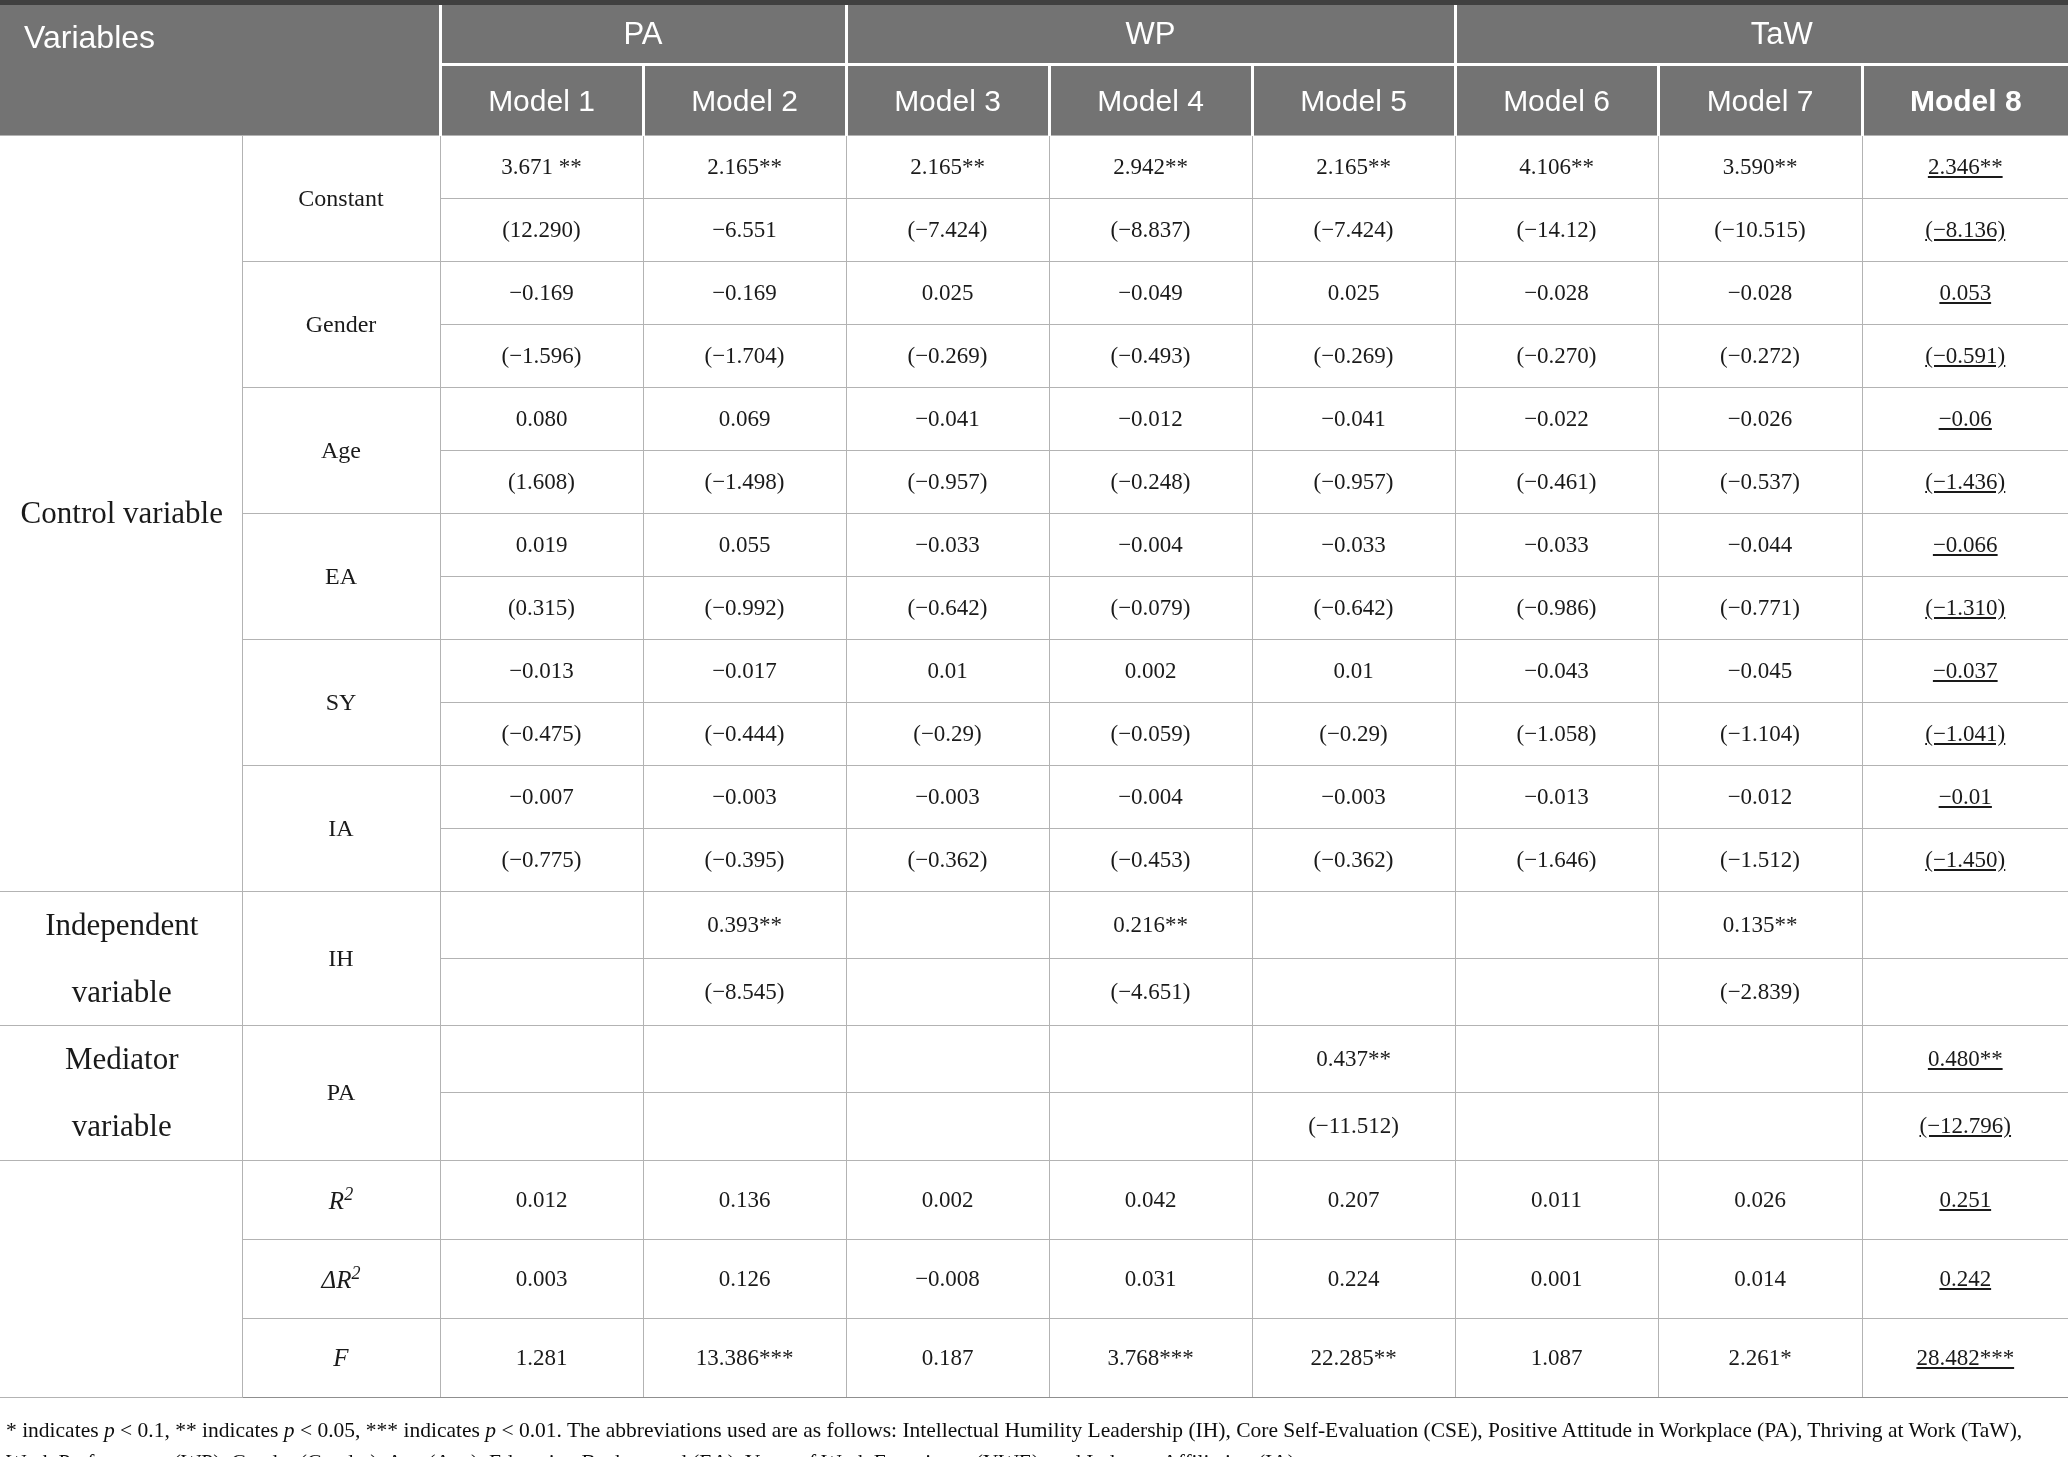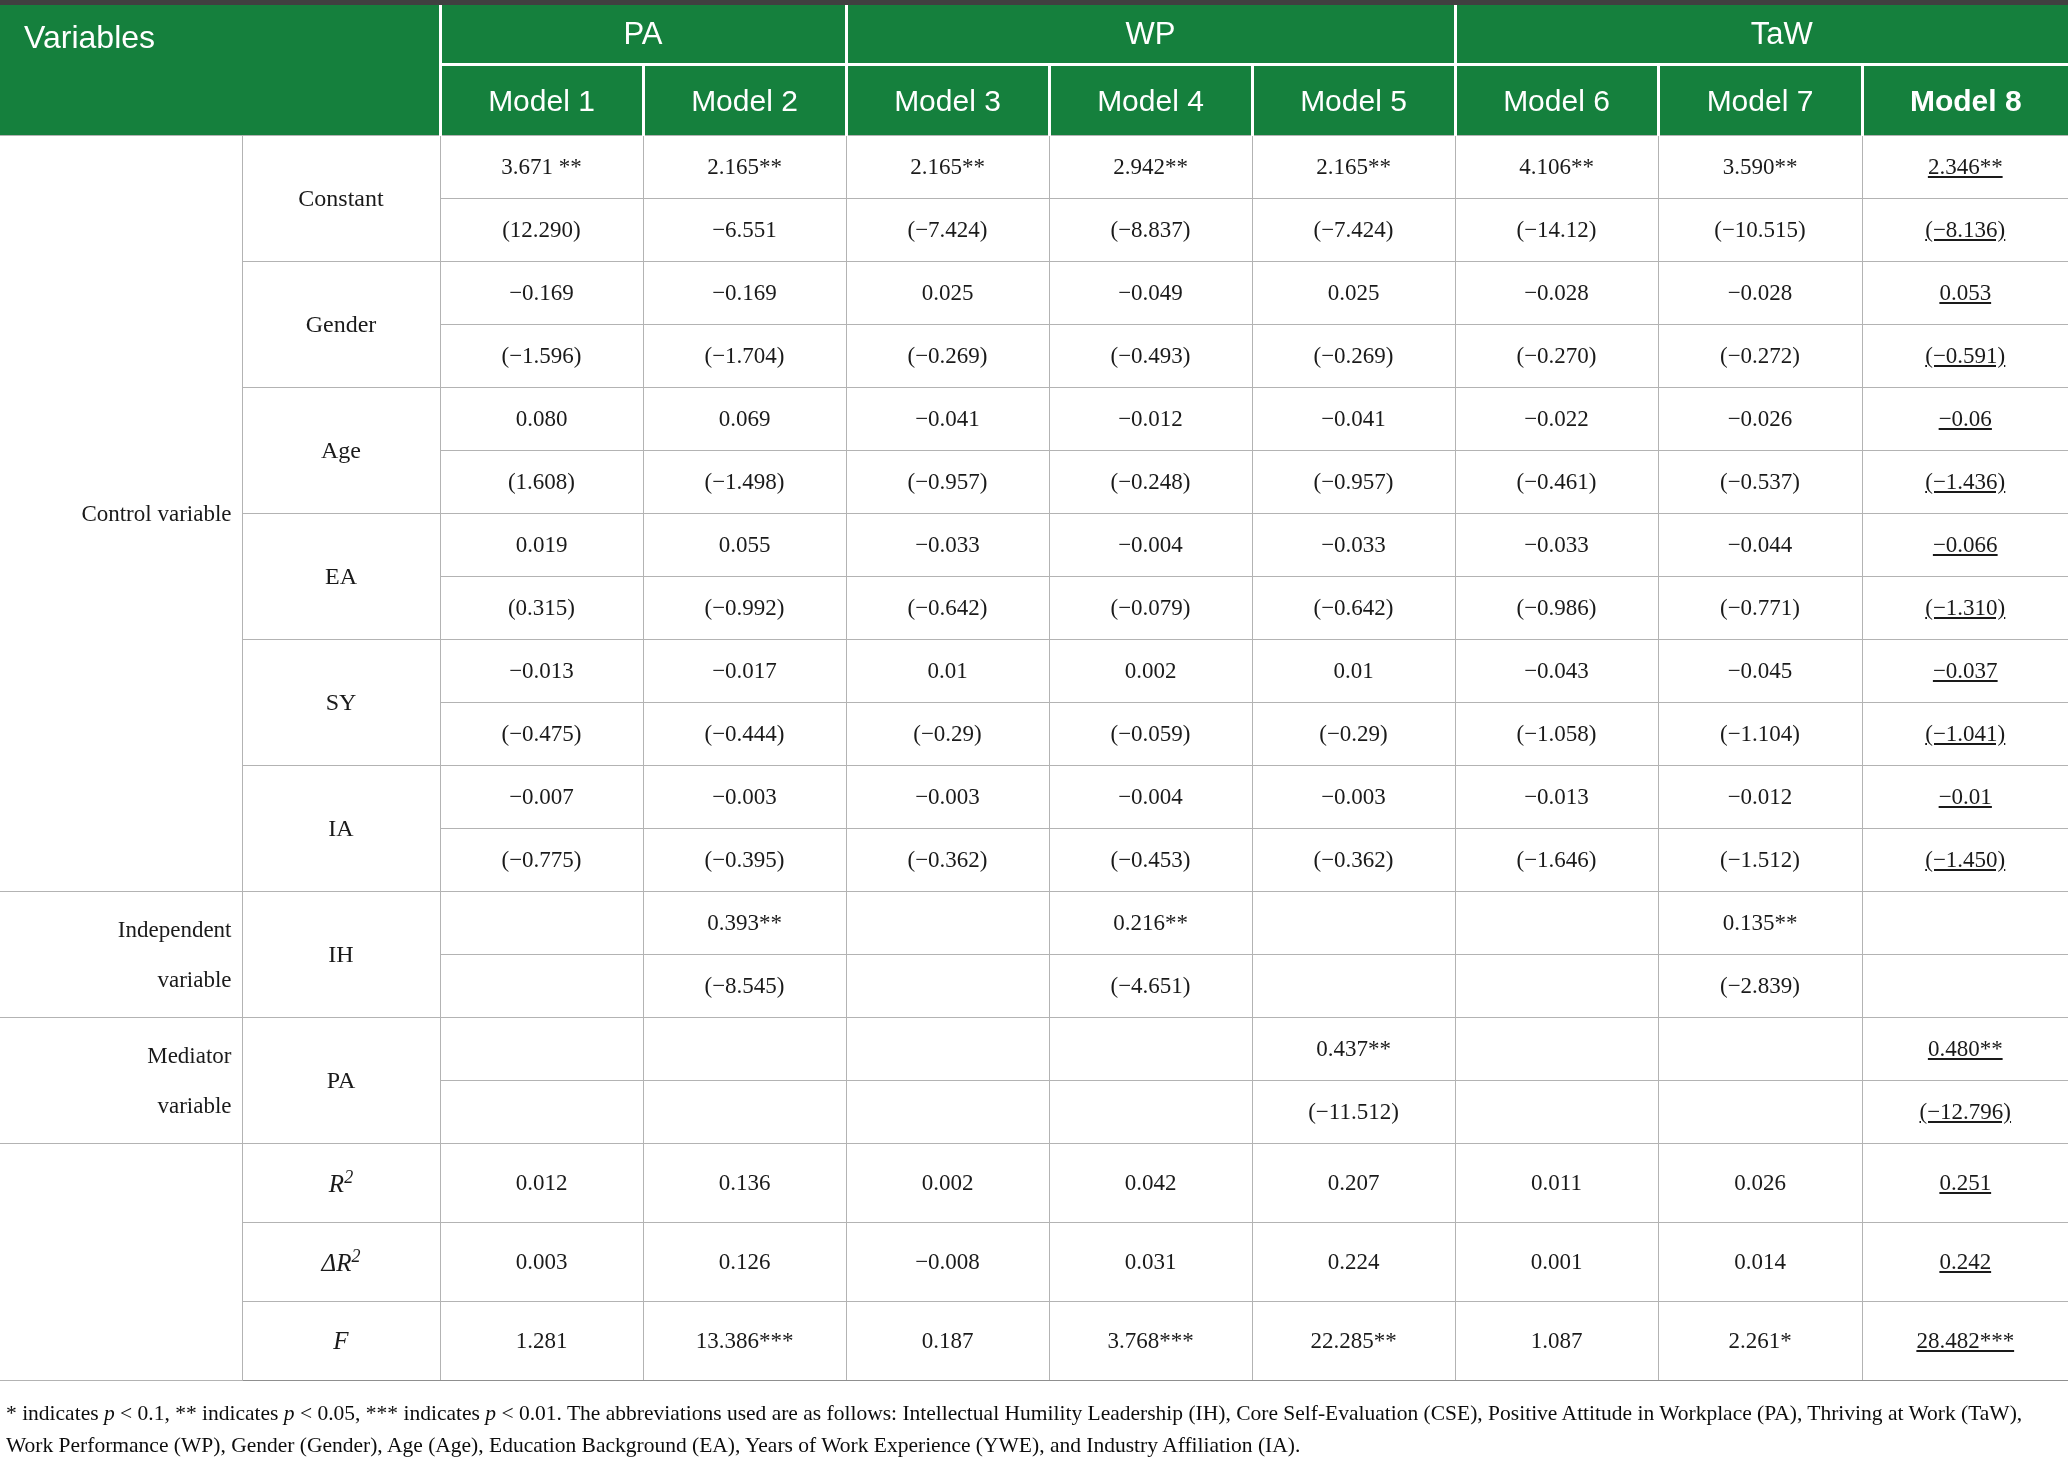--- a/index.html
+++ b/index.html
@@ -2,21 +2,21 @@
 <html><head>
 <meta charset="utf-8">
 <style>
   html,body { margin:0; padding:0; background:#ffffff; }
   body { width:2068px; height:1457px; overflow:hidden; font-family:"Liberation Serif", serif; color:#111; }
 
   table.reg { border-collapse:collapse; table-layout:fixed; width:2068px; border-top:5px solid #404040; }
 
   
   thead th {
-    background:#15803d; color:#ffffff;
+    background:#737373; color:#ffffff;
     font-family:"Liberation Sans", sans-serif; font-weight:400;
     border:3px solid #ffffff;
   }
   th.th-variables {
     text-align:left; vertical-align:top;
     padding:14px 0 0 24px; font-size:32px;
     border-left:none; border-top:none; border-bottom:none;
   }
   th.th-group { font-size:31px; height:56px; border-top:none; }
   th.th-group:last-child { border-right:none;padding-left:40px; }
@@ -26,22 +26,22 @@
   
   tbody td {
     border:1px solid #b3b3b3;
     text-align:center; vertical-align:middle;
     font-size:23px; color:#1a1a1a;
     padding:0 4px;
   }
   tr.sub-row  { height:63px; }
   tr.stat-row { height:79px; }
   td.group-label {
-    text-align:right; padding-left:12px; padding-right:10px;
-    white-space:pre-line; line-height:2.15; font-size:23px;
+    text-align:center; padding-left:12px; padding-right:10px;
+    white-space:pre-line; line-height:2.15; font-size:31px;
     border-left:none;
   }
   td.var-name { font-size:24px; }
   td.stat-label { font-style:italic; font-size:25px; }
   td.stat-label sup { font-size:0.72em; font-style:italic; }
   tbody td:last-child { border-right:none;text-decoration:underline; }
   tbody tr:last-child td { border-bottom:1px solid #8f8f8f; }
 
   
   .footnote {

